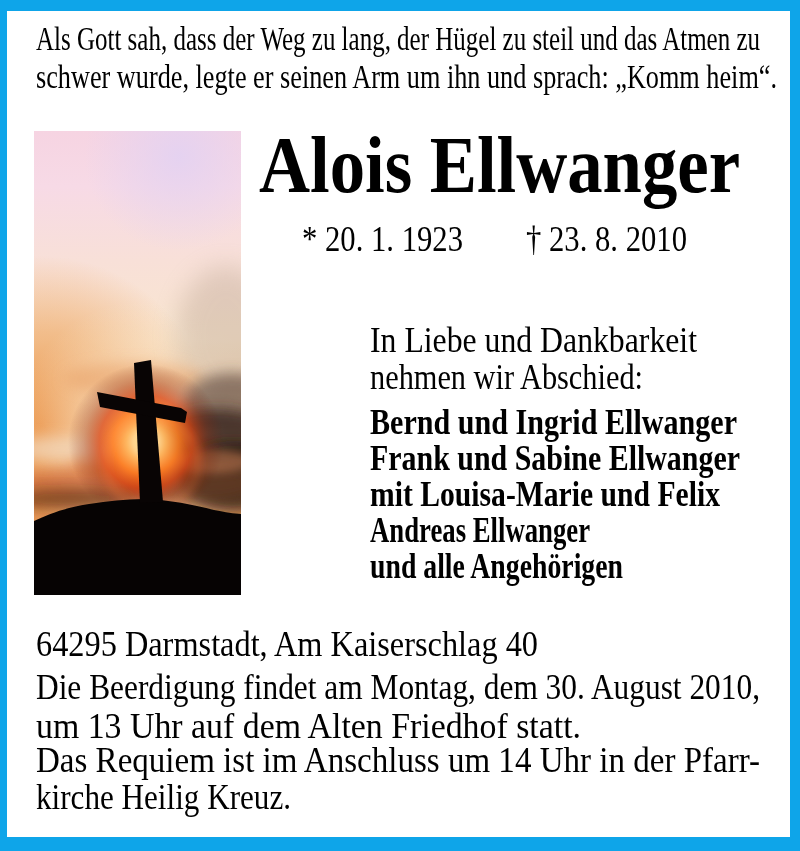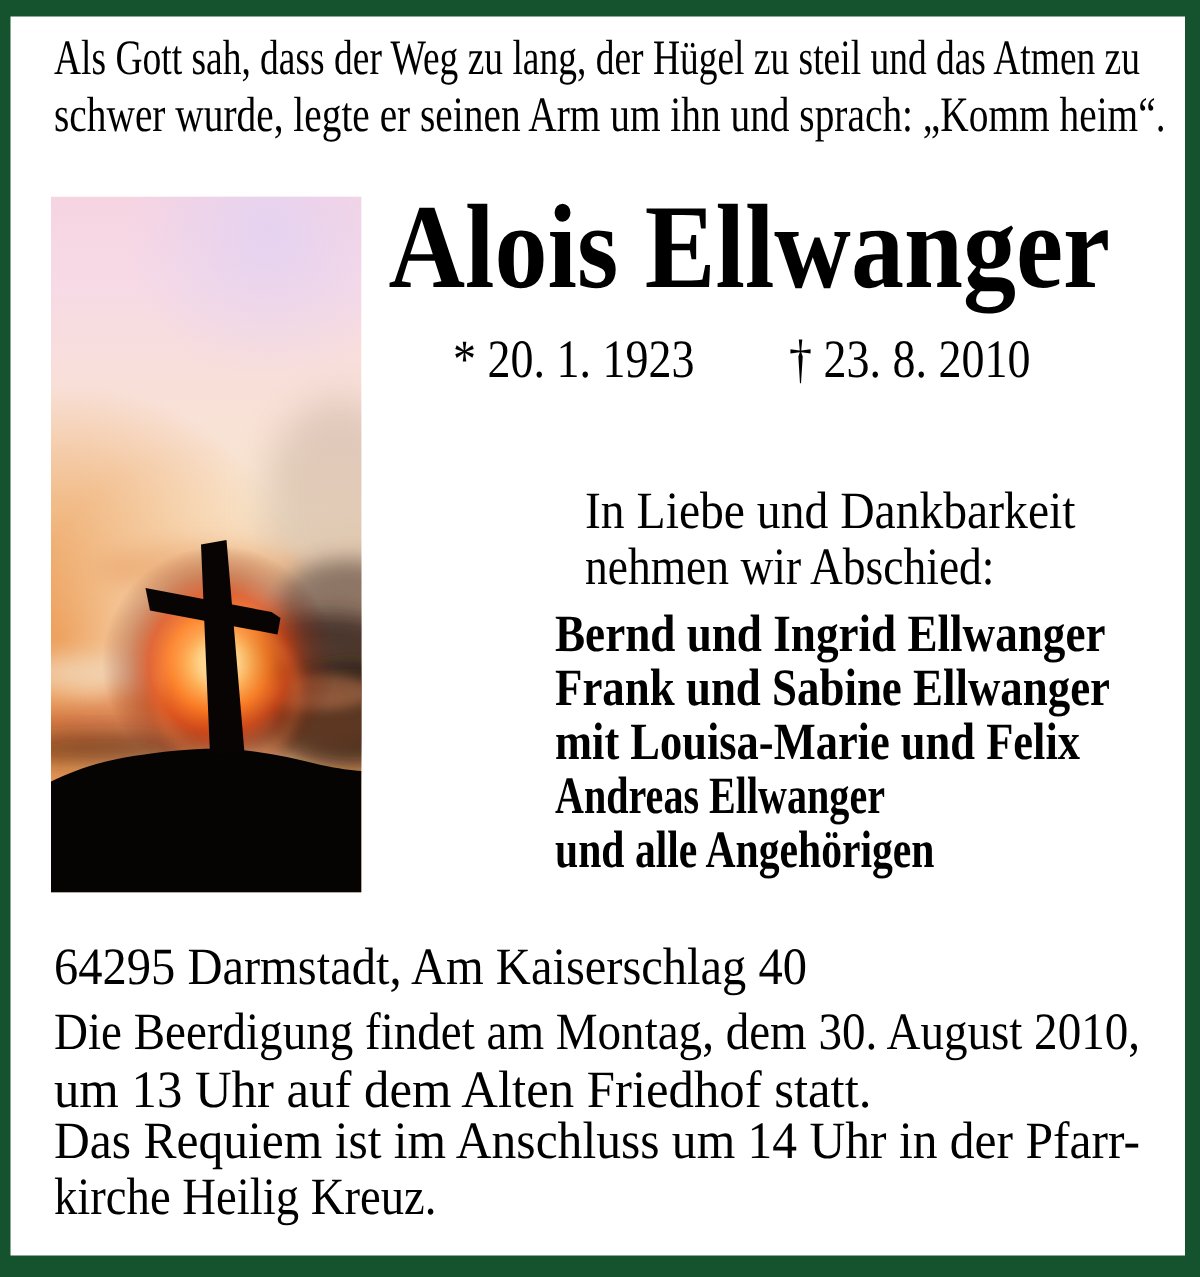--- a/index.html
+++ b/index.html
@@ -1,26 +1,26 @@
 <!DOCTYPE html>
 <html><head>
 <meta charset="utf-8">
 <style>
   html,body{margin:0;padding:0;background:#000;}
-  .page{position:relative;width:800px;height:851px;background:#14532d;overflow:hidden;}
+  .page{position:relative;width:800px;height:851px;background:#0ea5e9;overflow:hidden;}
   .sheet{position:absolute;left:7px;top:11px;right:10px;bottom:14px;background:#ffffff;
          font-family:"Liberation Serif",serif;color:#000;}
   .fit{display:block;width:max-content;white-space:nowrap;transform-origin:0 50%;}
   .abs{position:absolute;}
   .quote{left:29px;top:9px;font-size:33px;line-height:38px;}
   .photo{position:absolute;left:27px;top:120px;width:207px;height:464px;display:block;}
   .name{left:252px;top:114px;font-size:80px;line-height:80px;font-weight:bold;margin:0;}
   .birth{left:295px;top:210px;font-size:36px;line-height:36px;}
   .death{left:519px;top:210px;font-size:36px;line-height:36px;}
-  .intro{left:383px;top:311px;font-size:35px;line-height:37px;}
+  .intro{left:363px;top:311px;font-size:35px;line-height:37px;}
   .mourners{left:363px;top:394px;font-size:35px;line-height:36px;font-weight:bold;}
   .address{left:29px;top:615px;font-size:35px;line-height:38px;}
   .funeral{left:29px;top:657px;font-size:35px;line-height:39px;}
   .requiem{left:29px;top:731px;font-size:35px;line-height:37px;}
 </style>
 </head>
 <body>
 
 <div class="page">
   <div class="sheet">

